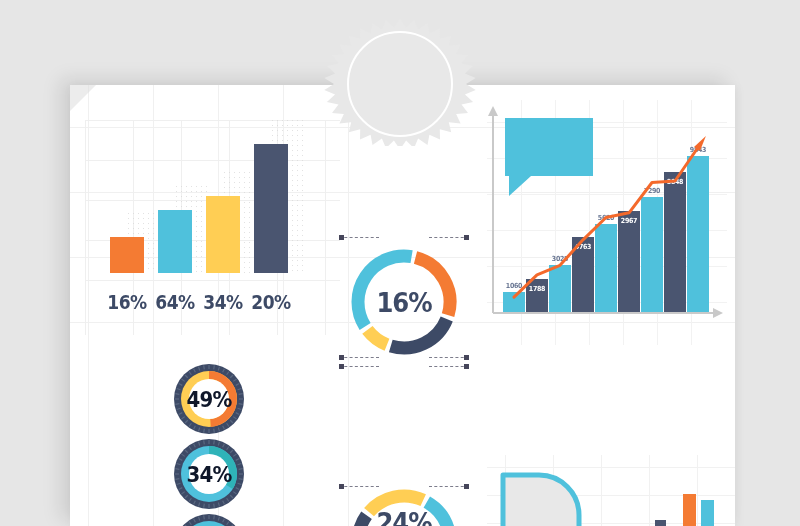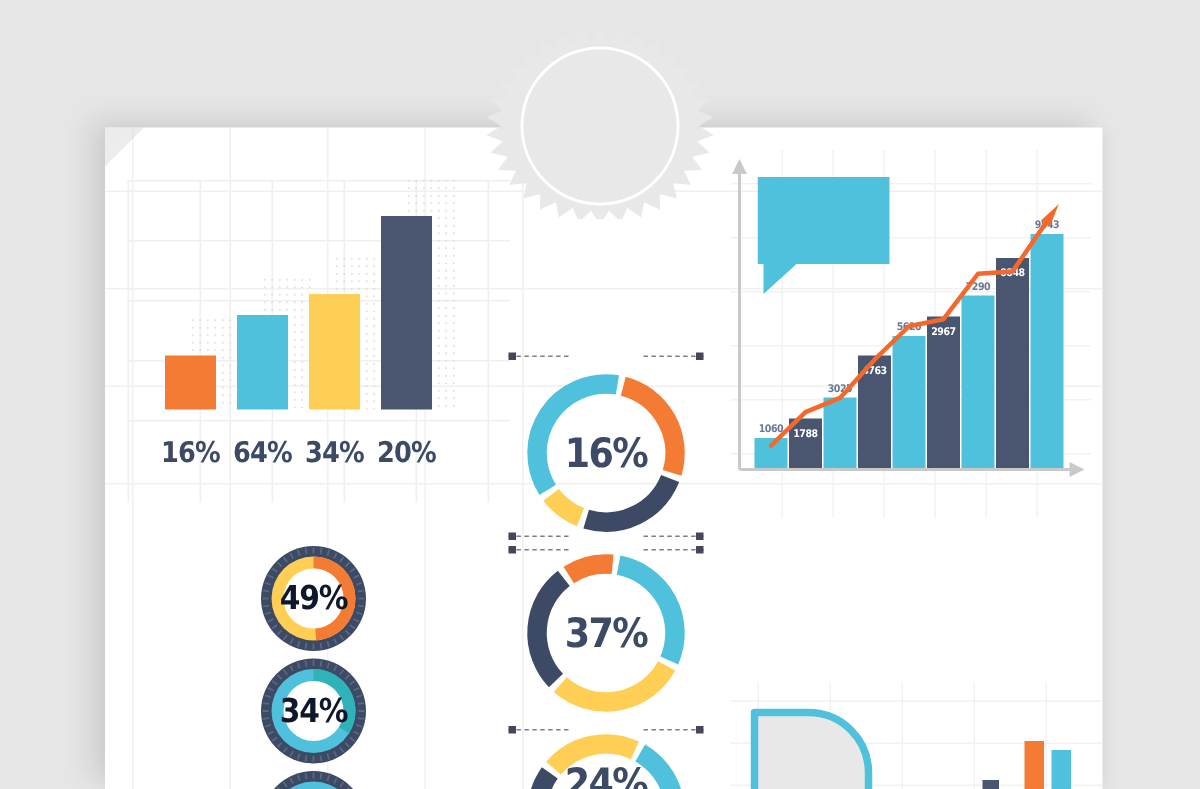--- a/index.html
+++ b/index.html
@@ -170,29 +170,20 @@
       <div class="sel-line" style="left: 0px; top: 0px; width: 40px;"></div>
       <div class="sel-line" style="right: 0px; top: 0px; width: 40px;"></div>
       <div class="sel-line" style="left: 0px; bottom: 0px; width: 40px;"></div>
       <div class="sel-line" style="right: 0px; bottom: 0px; width: 40px;"></div>
       <div class="sel-h" style="left: 0px; top: -2px;"></div>
       <div class="sel-h" style="right: 0px; top: -2px;"></div>
       <div class="sel-h" style="left: 0px; bottom: -2px;"></div>
       <div class="sel-h" style="right: 0px; bottom: -2px;"></div>
     </div>
 
-  <div class="donut" id="donut1" style="left:345px;top:363px">
-    <svg viewBox="0 0 118 118" class="donut-svg">
-        <path d="M 67.38 13.77 A 46 46 0 0 1 101.18 77.34" fill="none" stroke="#4FC1DC" stroke-width="13"></path>
-        <path d="M 99.43 80.95 A 46 46 0 0 1 28.52 93.45" fill="none" stroke="#FFCE54" stroke-width="13"></path>
-        <path d="M 25.63 90.66 A 46 46 0 0 1 30.87 22.60" fill="none" stroke="#3D4A66" stroke-width="13"></path>
-        <path d="M 34.15 20.29 A 46 46 0 0 1 63.41 13.21" fill="none" stroke="#F47B33" stroke-width="13"></path>
-      </svg>
-    <div class="dlabel">37%</div>
-  </div>
   <div class="sel-box" id="sel1" style="left: 339px; top: 357px; width: 130px; height: 130px;">
       <div class="sel-line" style="left: 0px; top: 0px; width: 40px;"></div>
       <div class="sel-line" style="right: 0px; top: 0px; width: 40px;"></div>
       <div class="sel-line" style="left: 0px; bottom: 0px; width: 40px;"></div>
       <div class="sel-line" style="right: 0px; bottom: 0px; width: 40px;"></div>
       <div class="sel-h" style="left: 0px; top: -2px;"></div>
       <div class="sel-h" style="right: 0px; top: -2px;"></div>
       <div class="sel-h" style="left: 0px; bottom: -2px;"></div>
       <div class="sel-h" style="right: 0px; bottom: -2px;"></div>
     </div>

